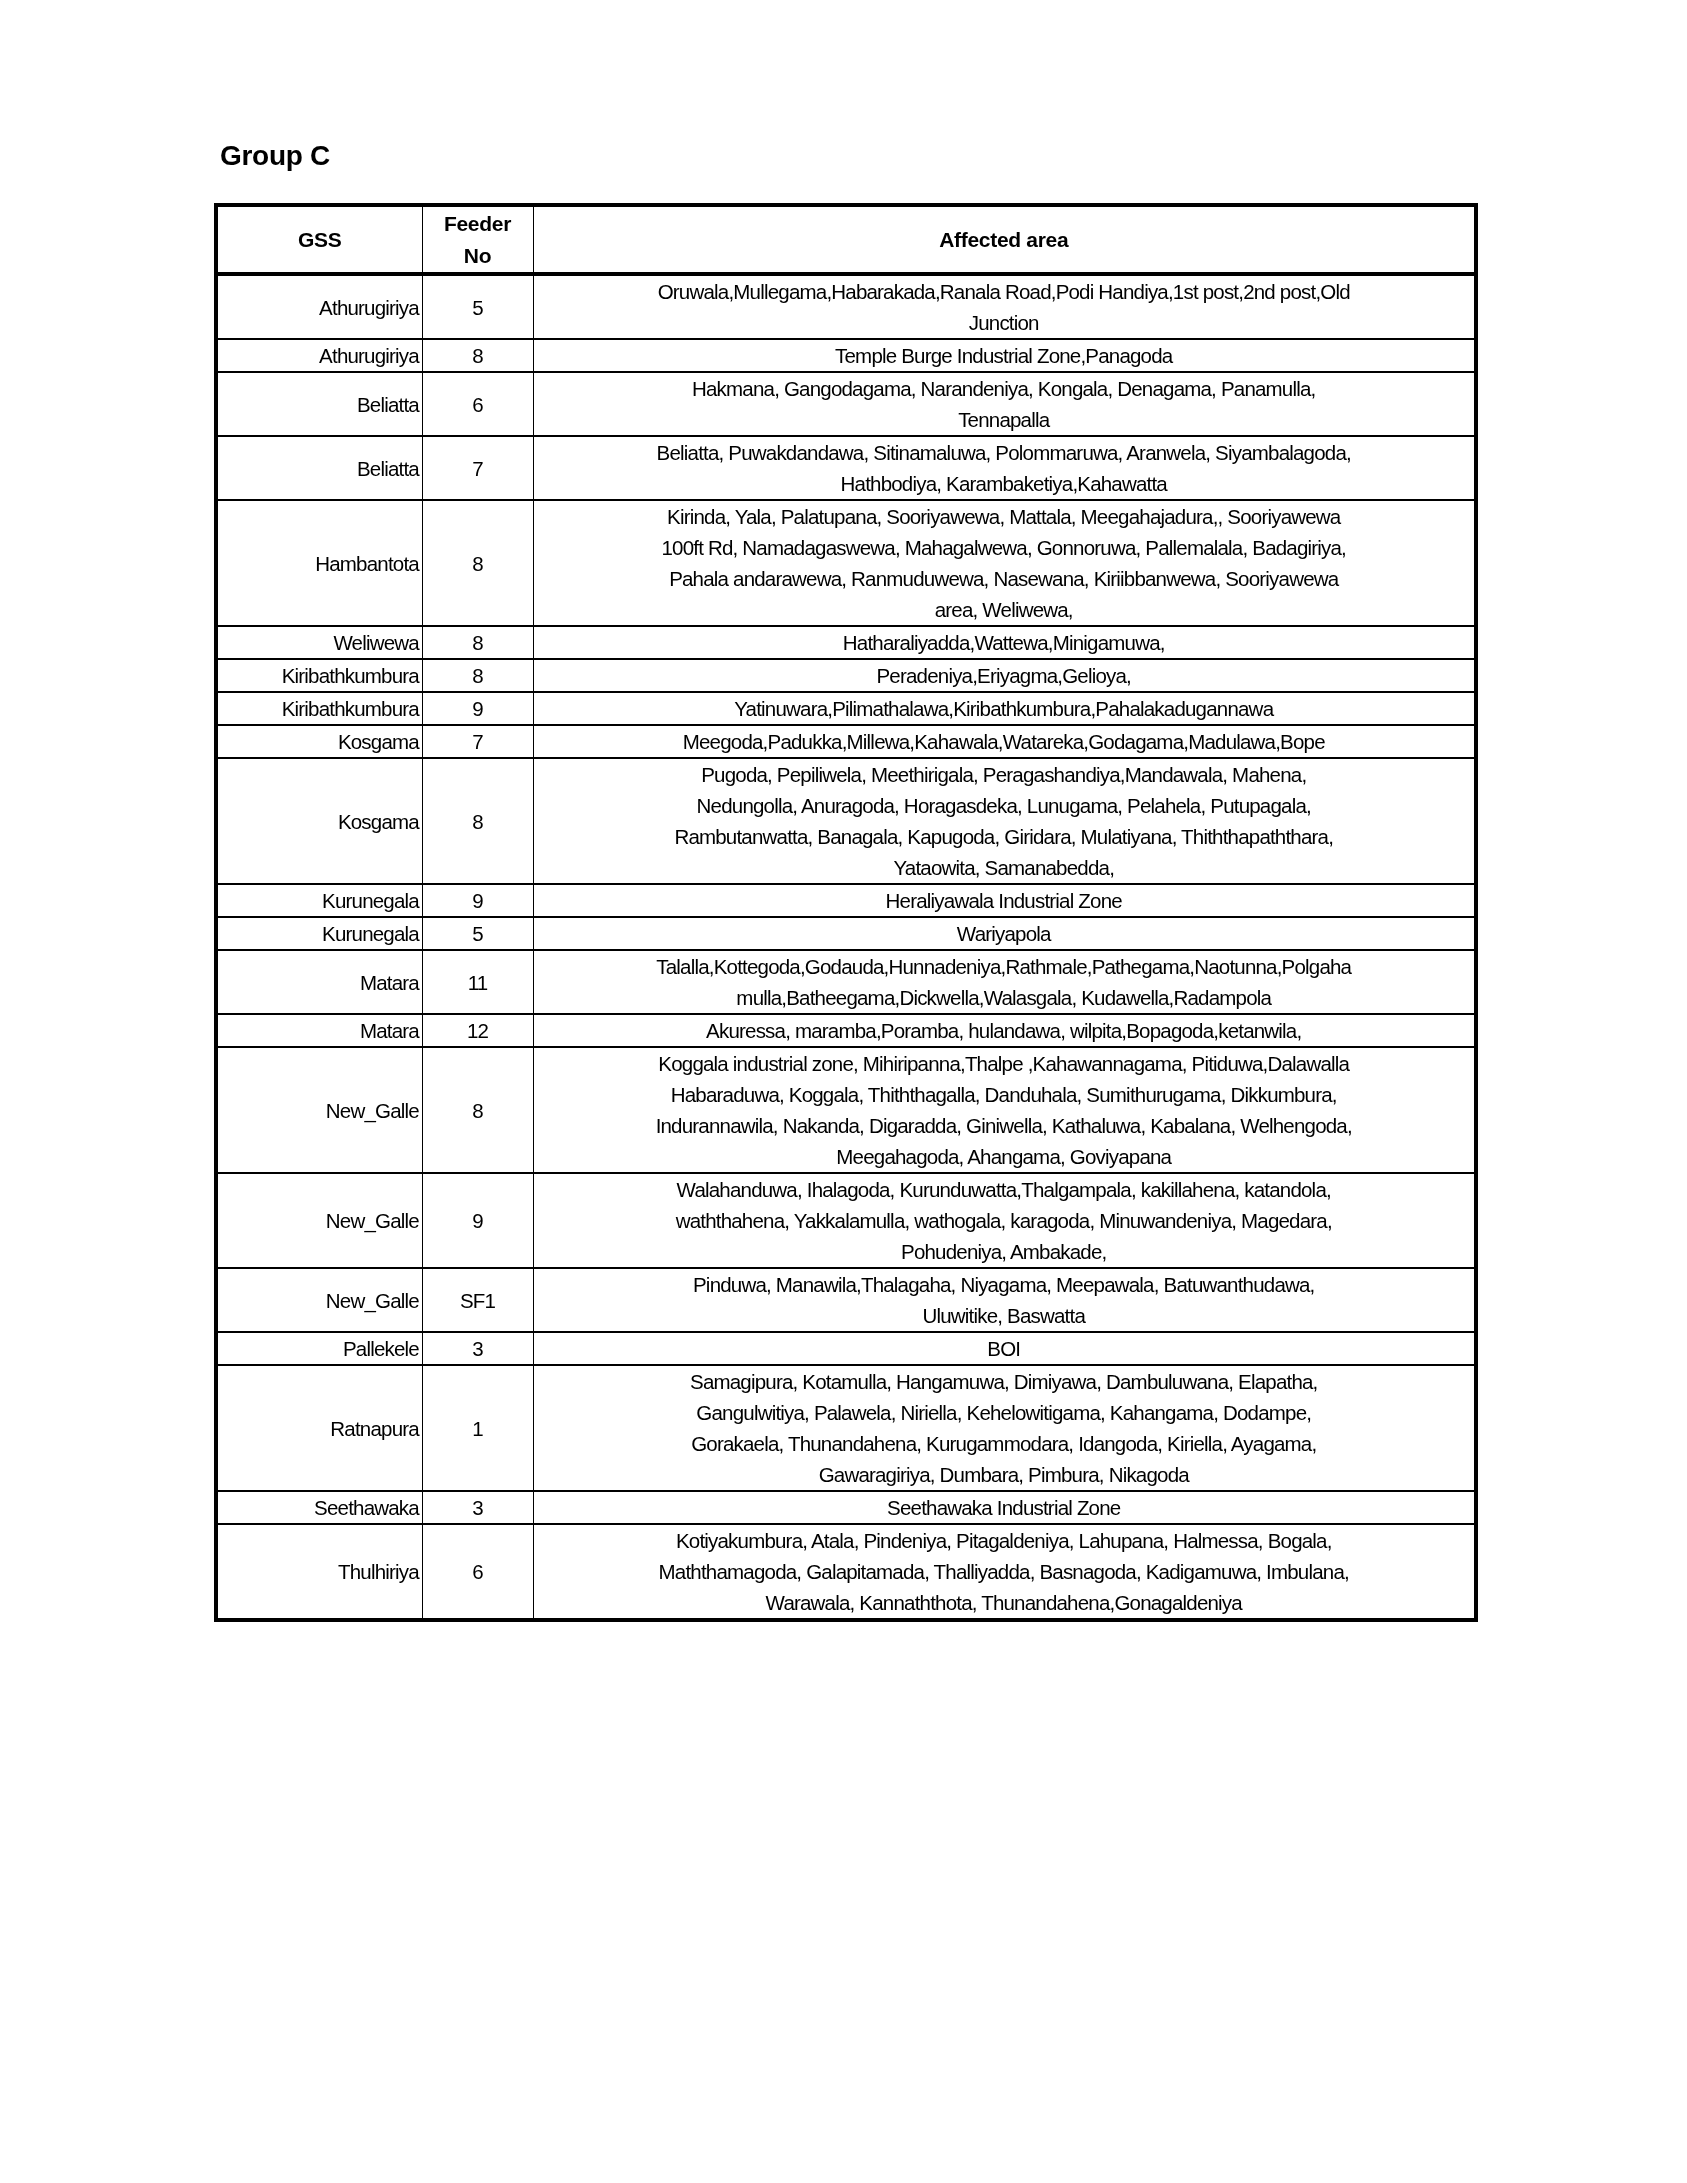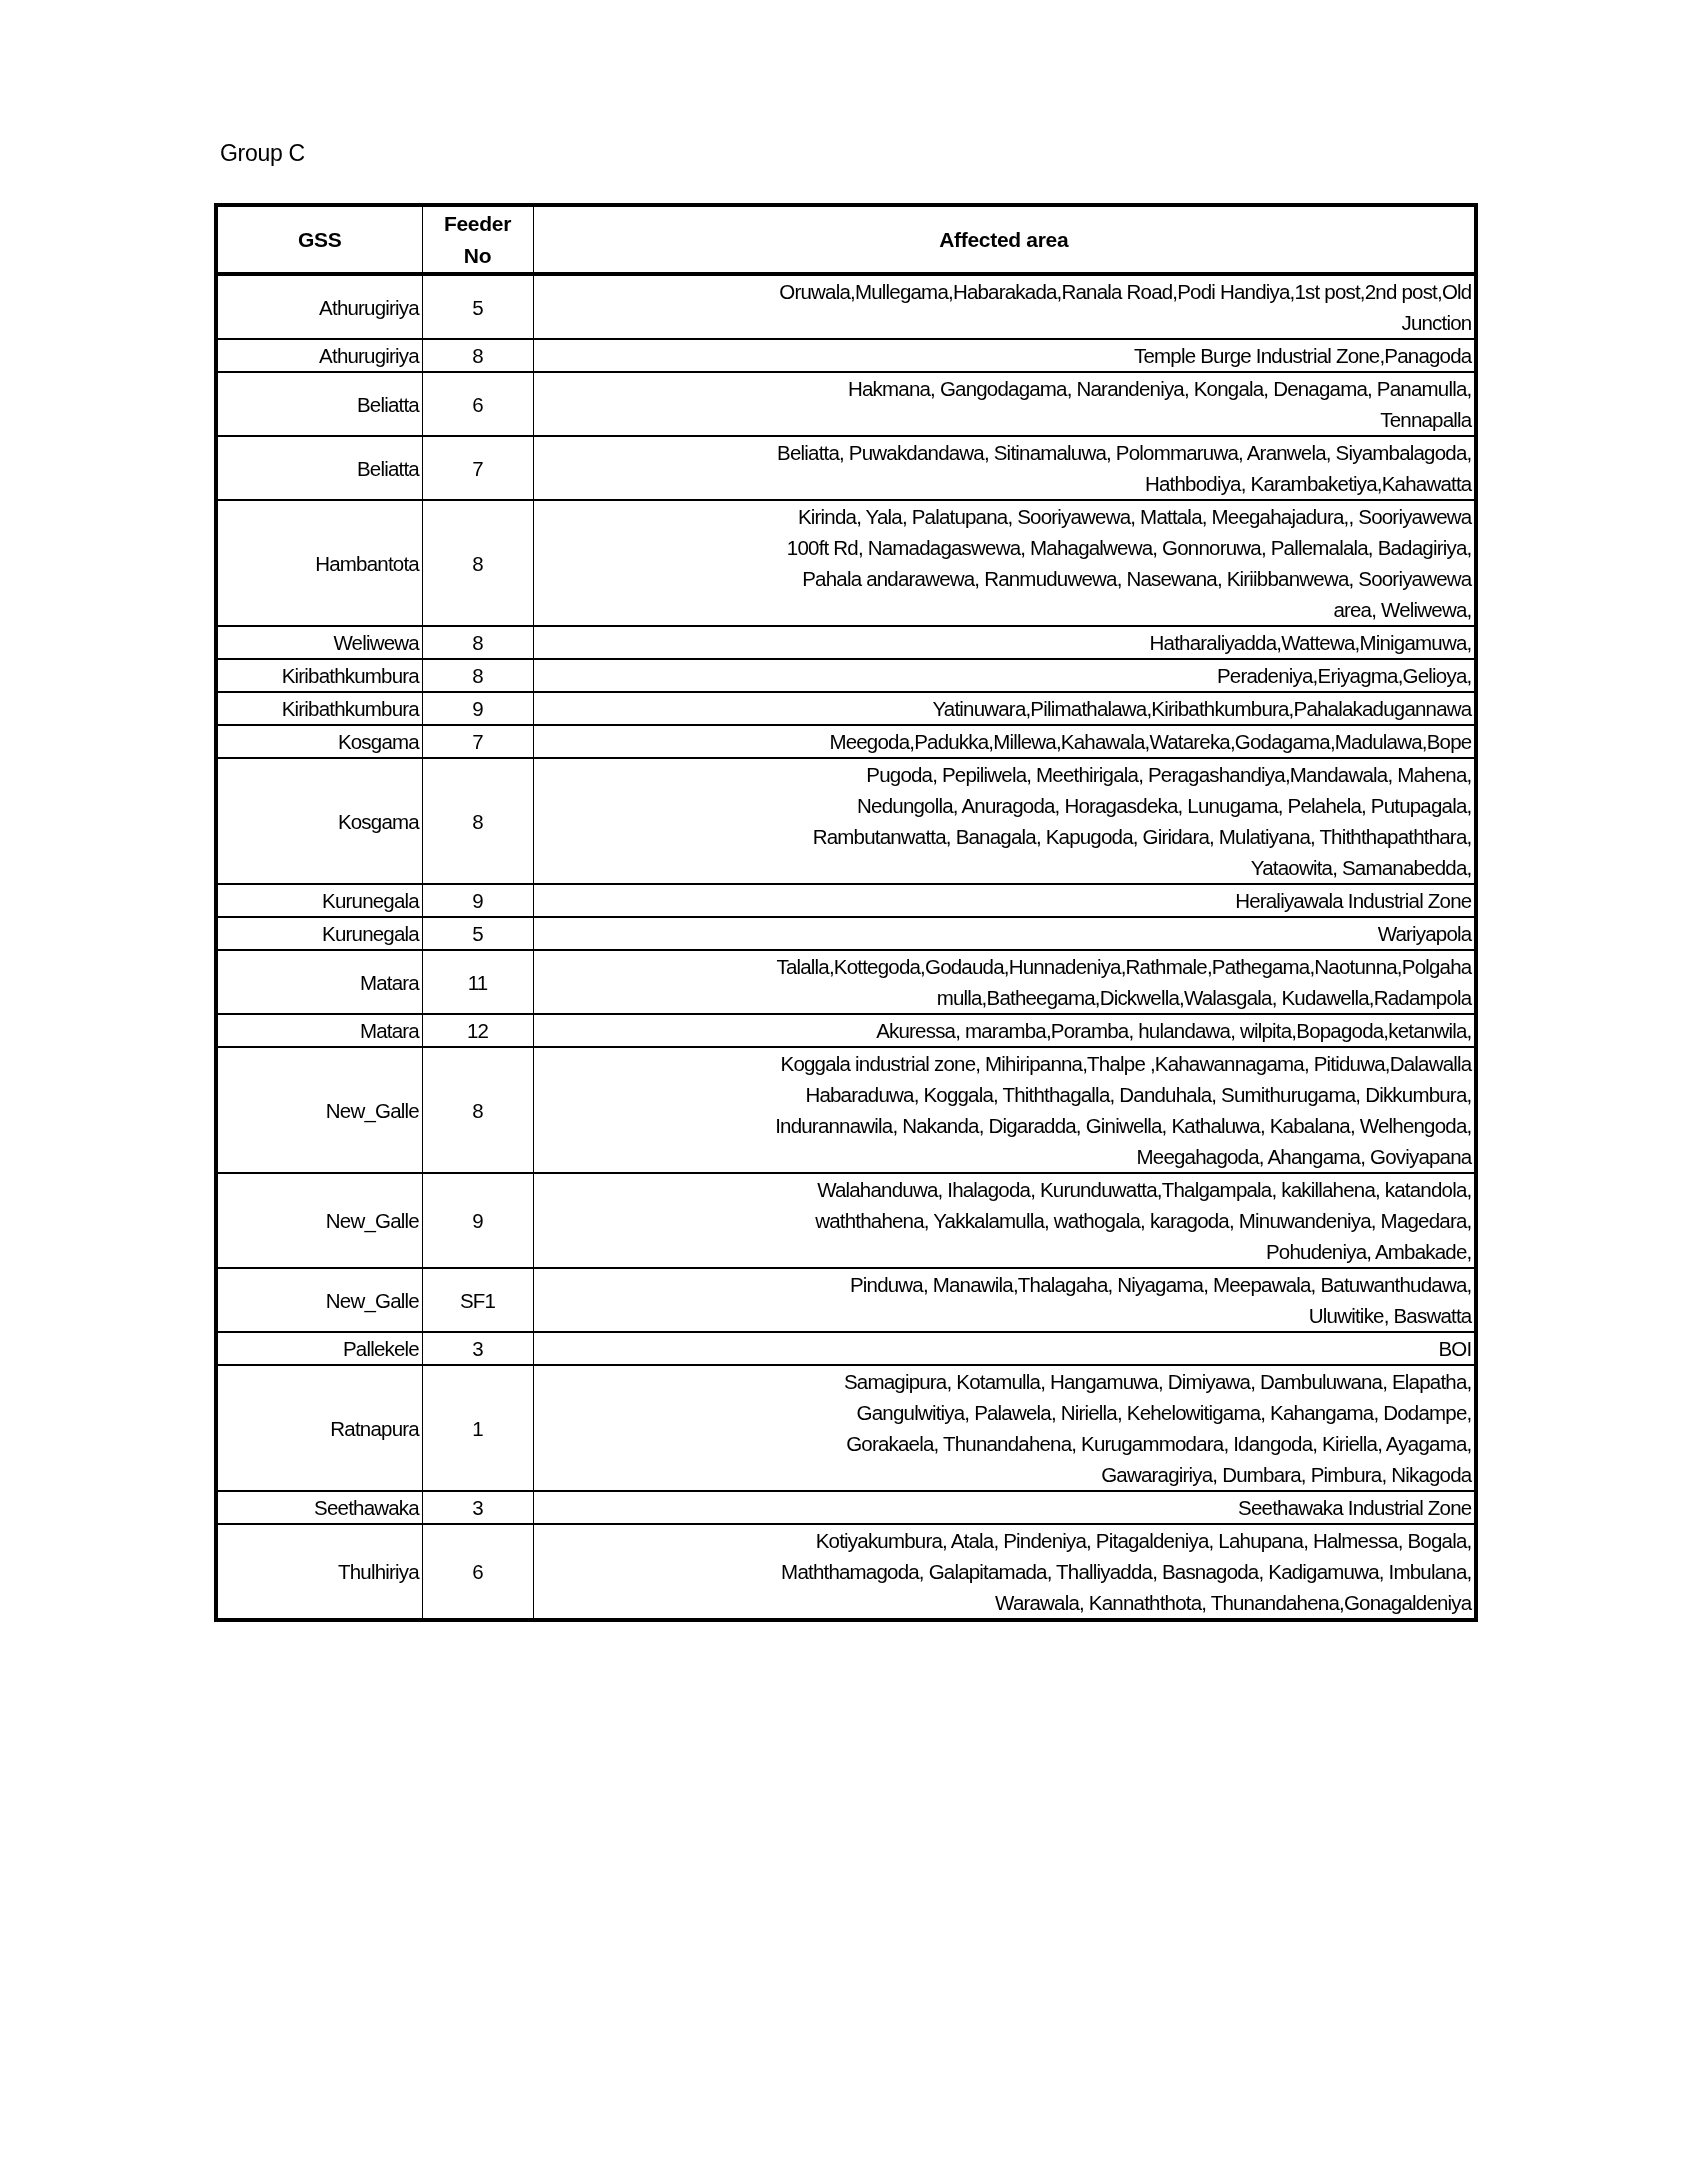--- a/index.html
+++ b/index.html
@@ -12,22 +12,22 @@
       height: 2183px;
       position: relative;
       font-family: "Liberation Sans", sans-serif;
       color: #000000;
       overflow: hidden;
     }
     .group-title {
       position: absolute;
       left: 220px;
       top: 140px;
-      font-size: 23px;
-      font-weight: normal;
+      font-size: 28px;
+      font-weight: bold;
       letter-spacing: -0.3px;
     }
     table.outage-table {
       position: absolute;
       left: 214px;
       top: 203px;
       width: 1264px;
       border-collapse: collapse;
       table-layout: fixed;
       border: 4px solid #000;
@@ -56,21 +56,21 @@
       font-size: 20.5px;
       line-height: 31px;
       padding: 0 2.6px;
       vertical-align: middle;
       letter-spacing: -0.8px;
       word-spacing: 0px;
       white-space: normal;
     }
     td.gss { text-align: right; }
     td.feeder { text-align: center; }
-    td.area { text-align: right; margin-top: 44px; }
+    td.area { text-align: center; margin-top: 44px; }
     .area-text { display: block; }
   </style>
 </head>
 <body>
 
 <div class="group-title">Group C</div>
 
 <table class="outage-table">
   <colgroup>
     <col class="c-gss">

